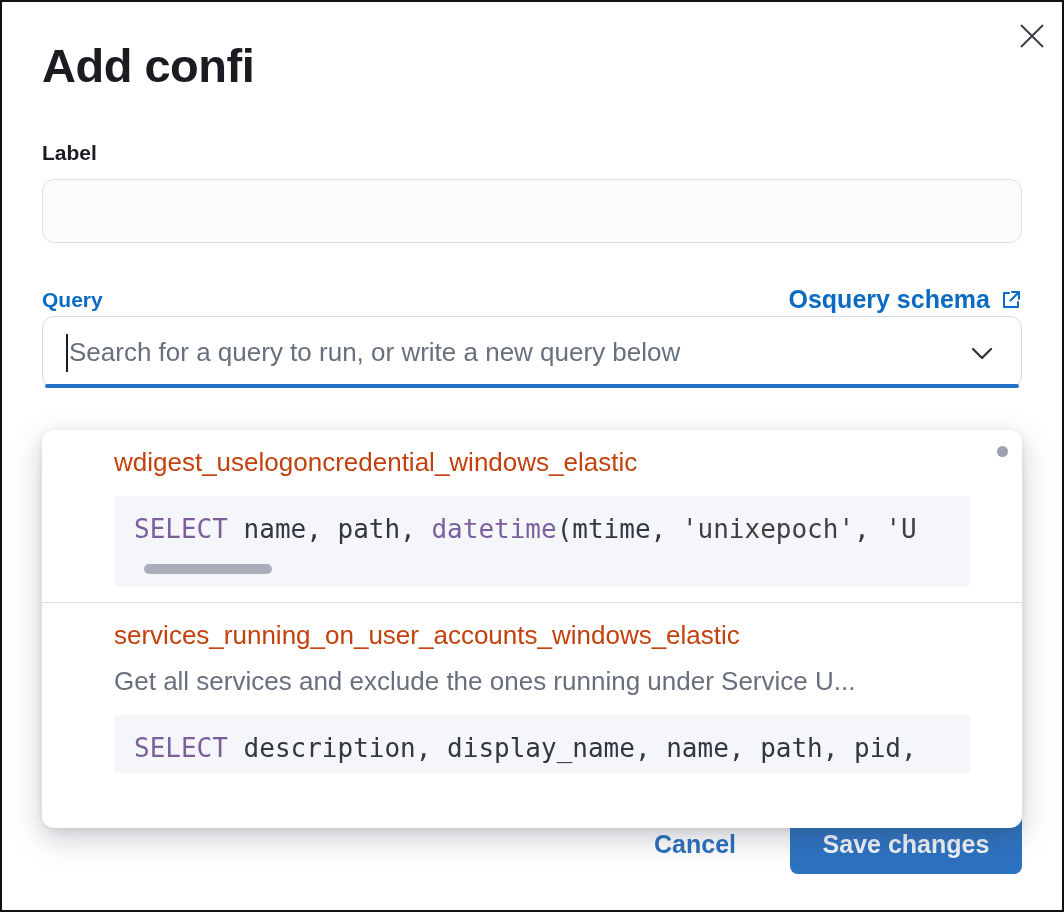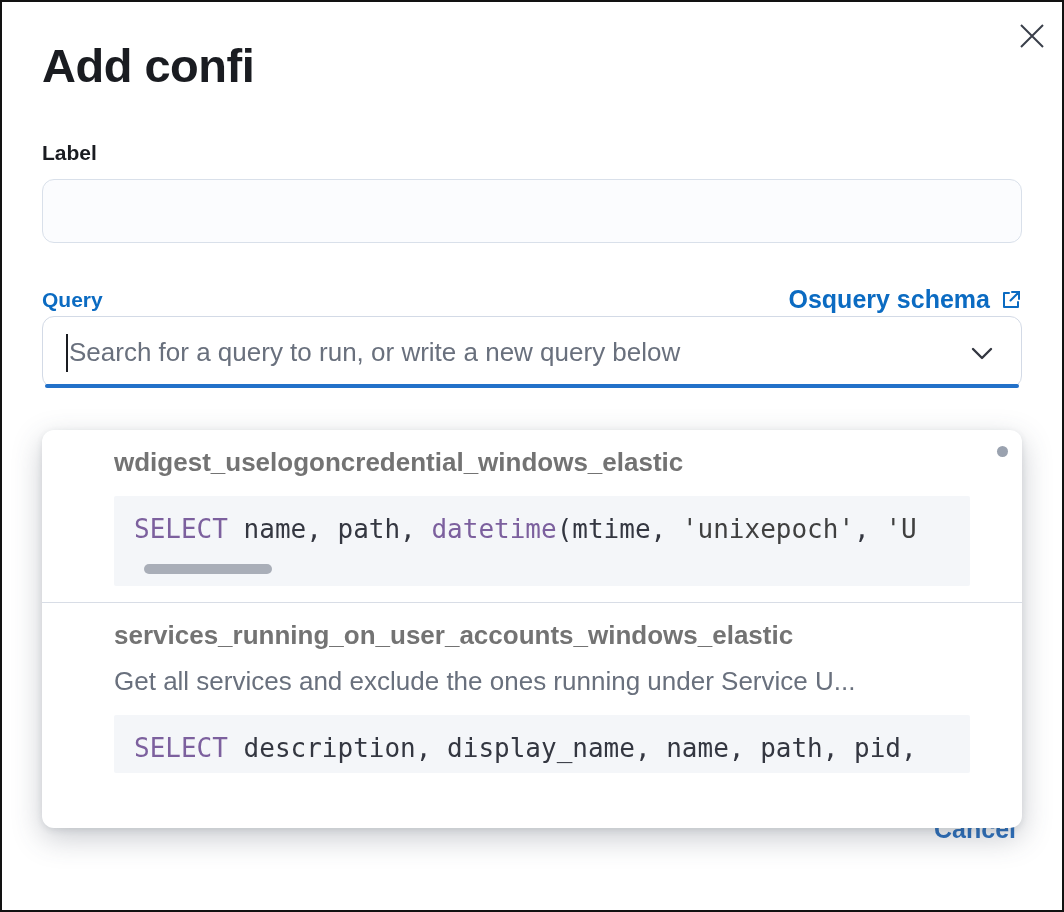--- a/index.html
+++ b/index.html
@@ -45,21 +45,21 @@
     font-family:"Liberation Sans",sans-serif;}
   .save-btn{width:232px;height:60px;border:none;border-radius:8px;background:#2d72c0;color:#f2f5f9;
     font-size:25px;font-weight:700;cursor:pointer;font-family:"Liberation Sans",sans-serif;}
 
   
   .panel{position:absolute;left:40px;top:428px;width:980px;height:398px;background:#fff;
     border-radius:12px;box-shadow:0 10px 30px rgba(60,70,85,0.28),0 2px 6px rgba(60,70,85,0.12);
     overflow:hidden;z-index:5;}
   .v-thumb{position:absolute;top:16px;right:14px;width:11px;height:11px;border-radius:50%;background:#9aa2af;}
   .option{padding:16px 52px 0 72px;cursor:pointer;}
-  .opt-title{font-size:26px;font-weight:700;color:#737373;line-height:32px;
+  .opt-title{font-size:26px;font-weight:400;color:#c2410c;line-height:32px;
     white-space:nowrap;overflow:hidden;}
   .opt-desc{margin-top:14px;font-size:26px;color:#69707d;line-height:32px;white-space:nowrap;overflow:hidden;}
   .codeblock{margin-top:18px;background:#f4f6f9;border-radius:2px;padding:16px 20px 12px;overflow:hidden;}
   .codeline{font-family:"DejaVu Sans Mono","Liberation Mono",monospace;font-size:26px;line-height:34px;
     white-space:pre;color:#343741;}
   .tok-keyword{color:#7c609e;}
   .tok-string{color:#404040;}
   .h-thumb{margin-top:18px;width:128px;height:10px;border-radius:5px;background:#a9aeb8;margin-left:10px;}
   .codeblock.short{padding-bottom:8px;}
   .divider{margin-top:16px;height:1px;background:#d8dde6;width:100%;}
@@ -94,20 +94,21 @@
   <div class="combobox">
     <span class="text-caret"></span>
     <input class="combo-input" type="text" placeholder="Search for a query to run, or write a new query below" style="">
     <svg class="chevron" width="26" height="26" viewBox="0 0 26 26">
       <path d="M4 8 L13 17 L22 8" stroke="#343741" stroke-width="2.4" fill="none" stroke-linecap="round" stroke-linejoin="round"></path>
     </svg>
   </div>
 
   <div class="footer">
     <button class="cancel-link">Cancel</button>
+    <button class="save-btn">Save changes</button>
   </div>
 
   <div class="panel">
     <span class="v-thumb"></span>
 
     <div class="option">
       <div class="opt-title">wdigest_uselogoncredential_windows_elastic</div>
       <div class="codeblock">
         <div class="codeline"><span class="tok-keyword">SELECT</span><span> name, path, </span><span class="tok-keyword">datetime</span><span>(mtime, </span><span class="tok-string">'unixepoch'</span><span>, </span><span class="tok-string">'U</span></div>
         <div class="h-thumb"></div>

